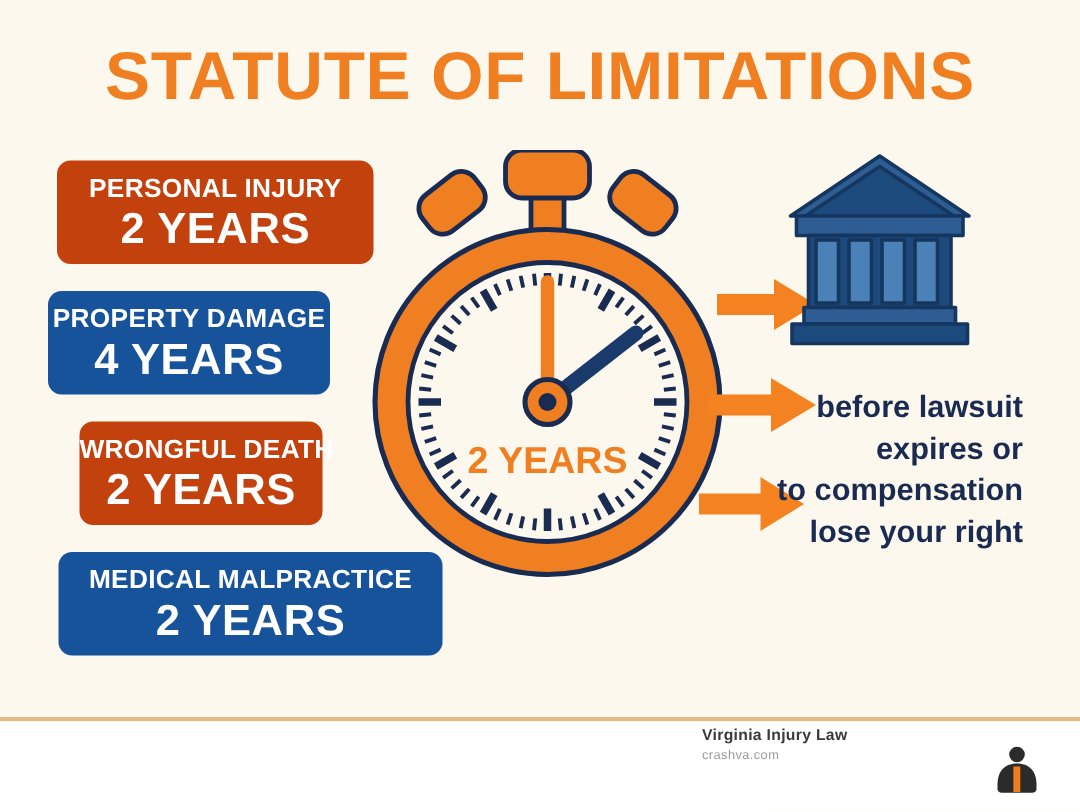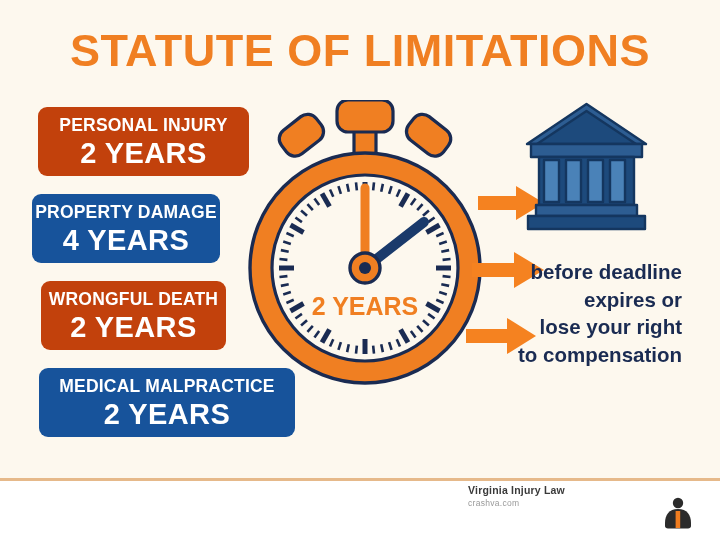--- a/index.html
+++ b/index.html
@@ -50,21 +50,21 @@
   }
   .statbox .val{
     font-size:29px;line-height:34px;font-weight:bold;
     letter-spacing:0.4px;white-space:nowrap;
   }
   .teal{background:#c2410c;}
   .navy{background:#17539b;}
 
   #box0{left:38px;top:107px;width:211px;height:69px;}
   #box1{left:32px;top:194px;width:188px;height:69px;}
-  #box2{left:41px;top:281px;width:185px;height:69px;}
+  #box2{left:53px;top:281px;width:162px;height:69px;}
   #box3{left:39px;top:368px;width:256px;height:69px;}
 
   
   .watch{position:absolute;left:240px;top:100px;width:250px;height:290px;}
 
   
   .arrow{position:absolute;}
 
   
   .court{position:absolute;left:524px;top:100px;width:125px;height:135px;}
@@ -249,24 +249,24 @@
         <rect x="64" y="60" width="15" height="42" fill="#4a82b8"></rect>
         <rect x="86" y="60" width="15" height="42" fill="#4a82b8"></rect>
 
         <rect x="12" y="105" width="101" height="11" fill="#2d5d92"></rect>
         <rect x="4" y="116" width="117" height="13" fill="#1d4a7c"></rect>
       </g>
     </svg>
   </div>
 
   <div class="righttext">
-    <div>before deadline</div>
+    <div>before lawsuit</div>
     <div>expires or</div>
+    <div>to compensation</div>
     <div>lose your right</div>
-    <div>to compensation</div>
   </div>
 
   <div class="brand">
     <div class="b1">Virginia Injury Law</div>
     <div class="b2">crashva.com</div>
   </div>
   <div class="brandlogo">
     <svg width="40" height="40" viewBox="0 0 40 40" xmlns="http://www.w3.org/2000/svg">
       <circle cx="20" cy="11" r="5.2" fill="#2b2b2b"></circle>
       <path d="M20 17 C29 17 33 23 33 31 L33 34 C33 35.6 31.8 36.5 30 36.5 L10 36.5 C8.2 36.5 7 35.6 7 34 L7 31 C7 23 11 17 20 17 Z" fill="#2b2b2b"></path>

